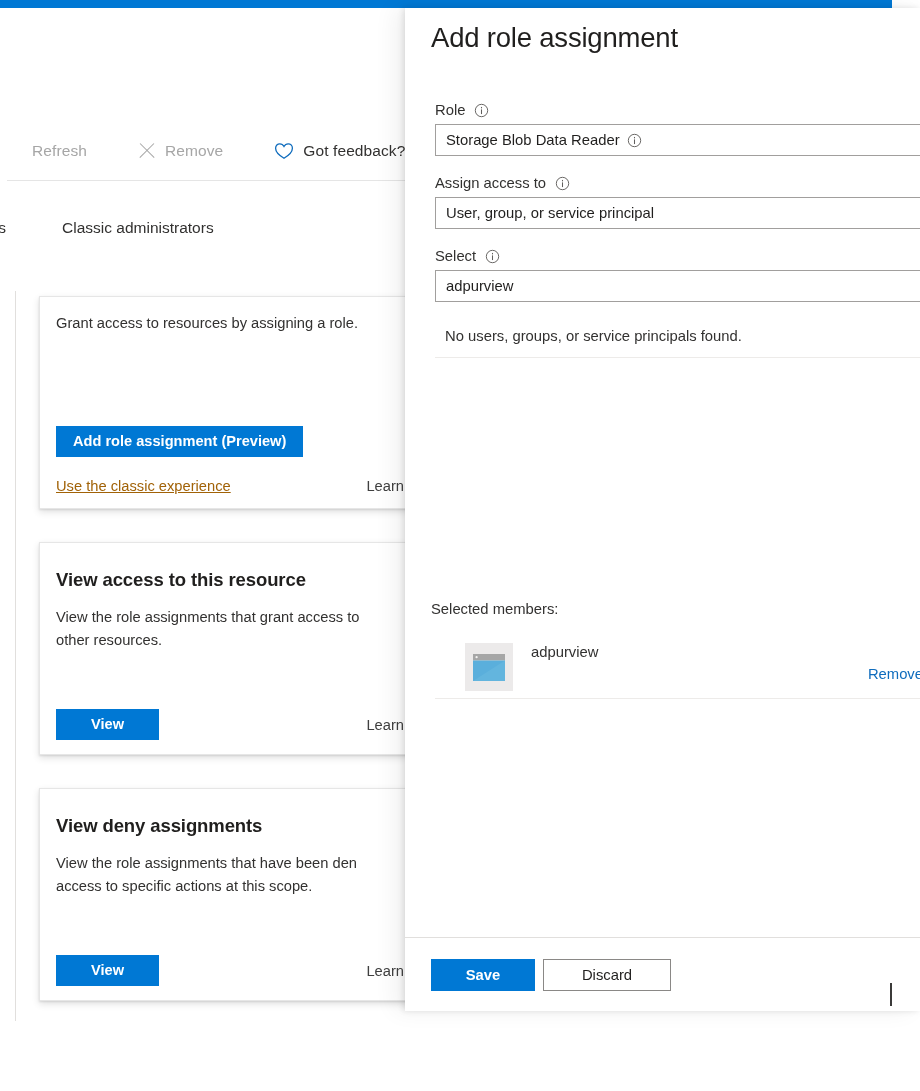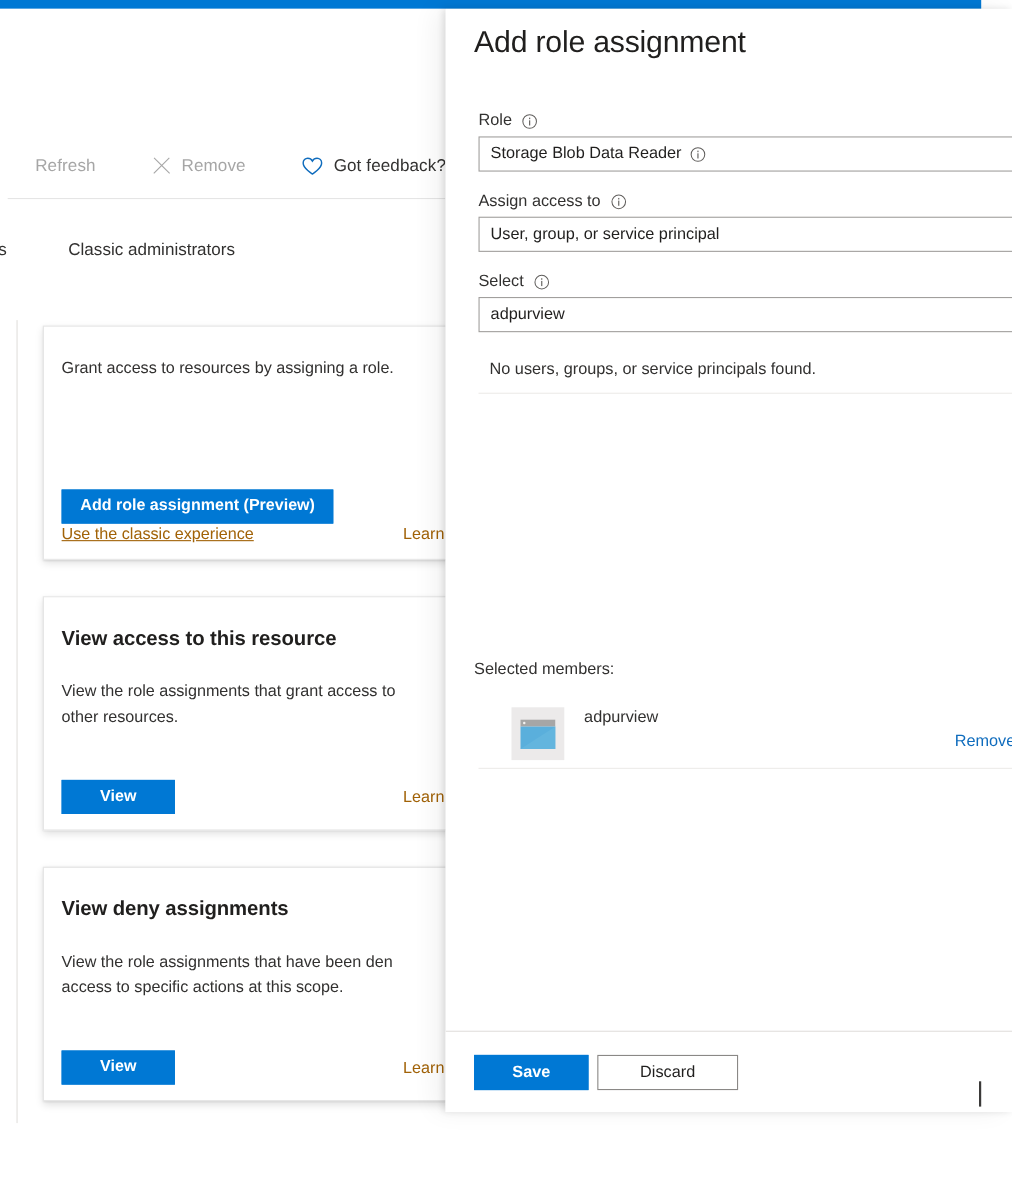--- a/index.html
+++ b/index.html
@@ -72,39 +72,39 @@
     background: #ffffff;
     border: 1px solid #e6e6e6;
     box-shadow: 0 0.6px 1.8px rgba(0,0,0,.10), 0 3.2px 7.2px rgba(0,0,0,.12);
   }
   .card-title {
     font-size: 18.5px; font-weight: 600; color: #201f1e;
     margin: 26px 0 0 16px; letter-spacing: -0.1px;
   }
   .card-desc {
     font-size: 14.7px; color: #323130; line-height: 23px;
-    margin: 27px 16px 0 16px; max-width: 360px;
+    margin: 15px 16px 0 16px; max-width: 360px;
   }
   .card-footer {
     position: absolute; left: 16px; right: 14px; bottom: 14px;
     display: flex; align-items: center; justify-content: space-between;
   }
   .btn-primary {
     background: #0078d4; color: #fff; border: 1px solid #0078d4;
     font-family: "Liberation Sans", sans-serif;
     font-size: 14.6px; font-weight: 700;
     padding: 0 16px; height: 31px; line-height: 29px;
     cursor: pointer; white-space: nowrap;
   }
   .btn-view { min-width: 103px; text-align: center; }
   .link {
-    color: #a16207; font-size: 14.7px; text-decoration: none; white-space: nowrap;
+    color: #404040; font-size: 14.7px; text-decoration: none; white-space: nowrap;
   }
   .link-classic { color: #a16207; font-size: 14.7px; }
-  .footer-left-stack { display: flex; flex-direction: column; gap: 2px; }
+  .footer-left-stack { display: flex; flex-direction: column; gap: 21px; }
 
   
   .blade {
     position: absolute; left: 405px; top: 8px; width: 515px; height: 1003px;
     background: #ffffff;
     box-shadow: -2px 0 6px rgba(0,0,0,.11), -10px 0 22px rgba(0,0,0,.06);
     overflow: hidden;
   }
   .blade-title {
     font-size: 27.5px; font-weight: 400; color: #201f1e;

